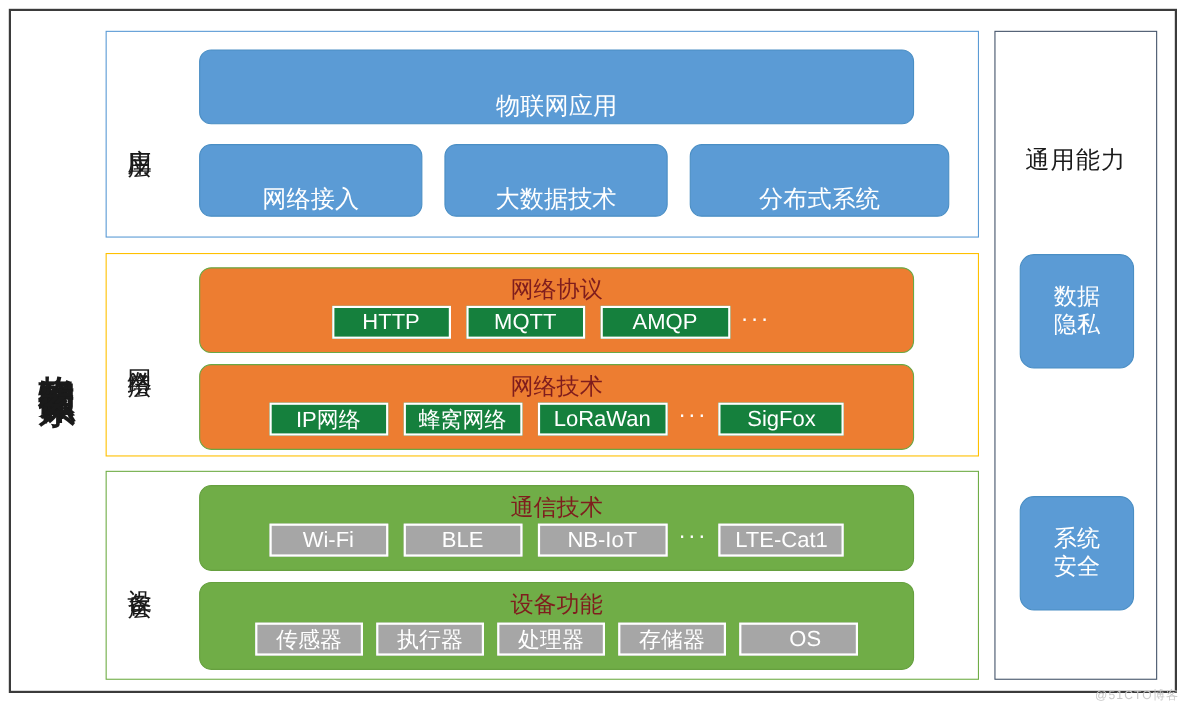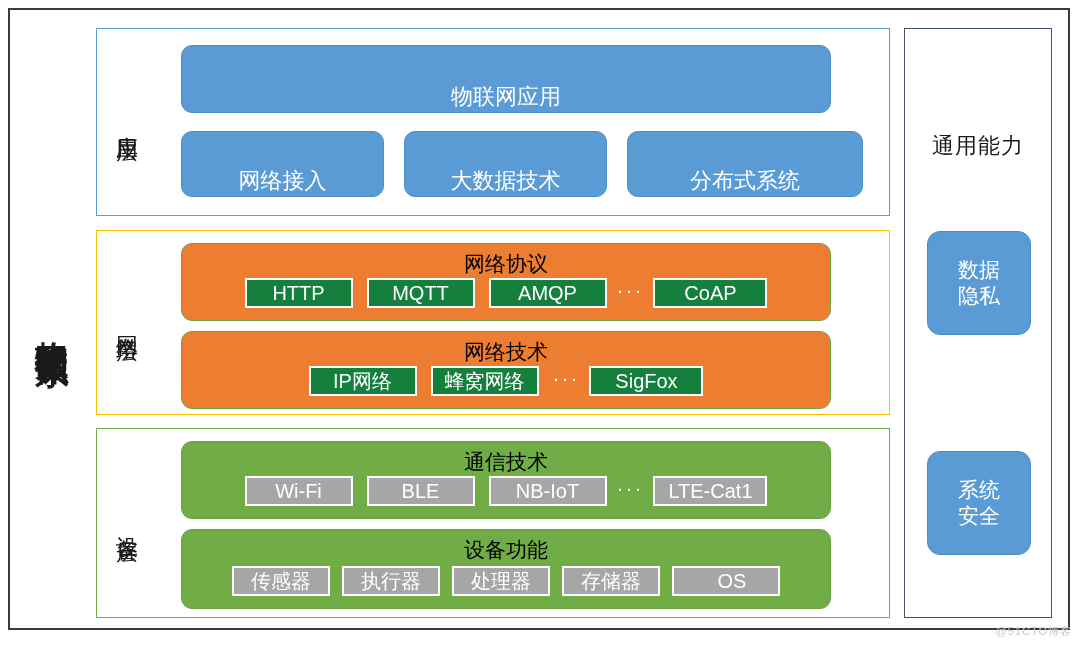--- a/index.html
+++ b/index.html
@@ -95,21 +95,21 @@
   .block.orange{ background: #ED7D31; border: 1.5px solid #6aa844; }
   .block.green { background: #70AD47; border: 1.5px solid #66a03f; }
 
   
   .group-title {
     position: absolute;
     left: 0; right: 0;
     top: 9px;
     text-align: center;
     font-size: 21px;
-    color: #000000;
+    color: #7f1d1d;
     line-height: 1;
   }
   .chip-row {
     position: absolute;
     left: 0; right: 0;
     bottom: 12px;
     display: flex;
     align-items: center;
     justify-content: center;
   }
@@ -226,35 +226,35 @@
         <div class="chip gold" style="width:108px; margin-right:14px;">
           <span>HTTP</span>
         </div>
         <div class="chip gold" style="width:108px; margin-right:14px;">
           <span>MQTT</span>
         </div>
         <div class="chip gold" style="width:118px; margin-right:10px;">
           <span>AMQP</span>
         </div>
         <div class="ellipsis" style="margin-right:10px;">···</div>
-        <div class="chip gold" style="width:114px;">
-          <span>CoAP</span>
-        </div>
       </div>
     </div>
 
     <div class="block orange" style="left:84px; top:100px; width:650px; height:78px;">
       <div class="group-title">网络技术</div>
       <div class="chip-row">
         <div class="chip gold" style="width:108px; margin-right:14px;">
           <span>IP网络</span>
         </div>
         <div class="chip gold" style="width:108px; margin-right:14px;">
           <span>蜂窝网络</span>
         </div>
+        <div class="chip gold" style="width:118px; margin-right:10px;">
+          <span>LoRaWan</span>
+        </div>
         <div class="ellipsis" style="margin-right:10px;">···</div>
         <div class="chip gold" style="width:114px;">
           <span>SigFox</span>
         </div>
       </div>
     </div>
   </div>
 
   <div class="layer-panel" id="panel-dev">
     <div class="layer-label">设备层</div>

